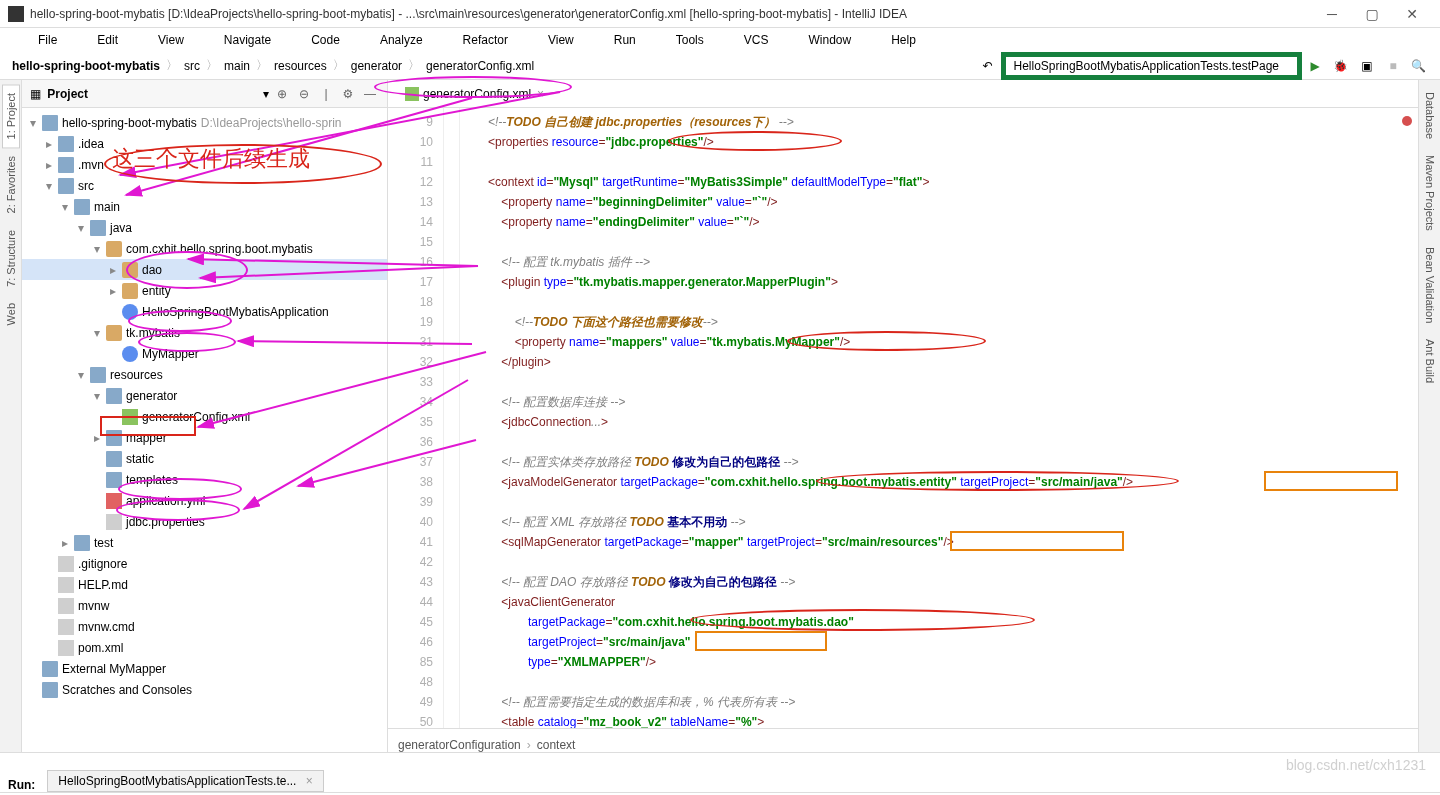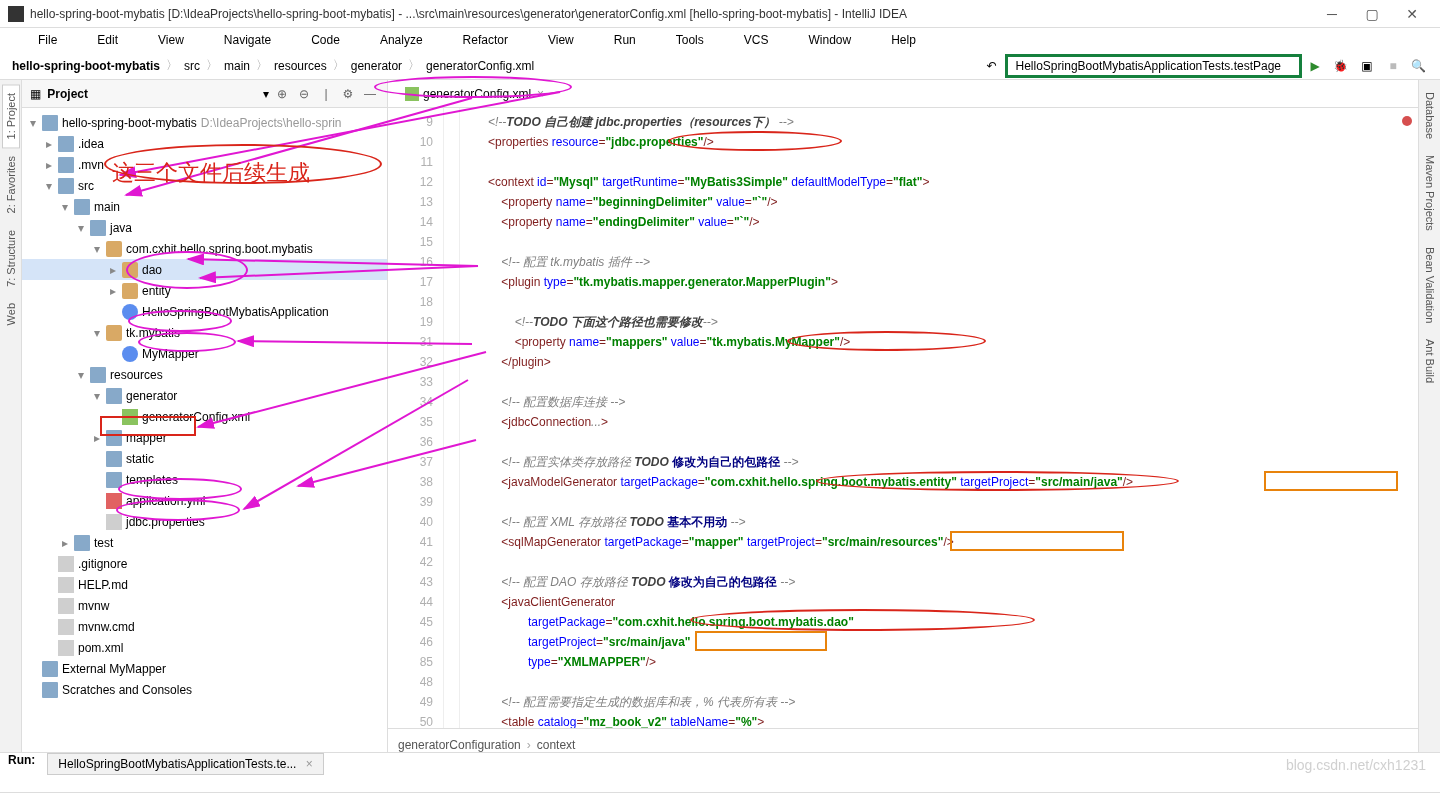--- a/index.html
+++ b/index.html
@@ -7,21 +7,21 @@
 .title-bar { height: 28px; background: #fff; display: flex; align-items: center; padding: 0 8px; border-bottom: 1px solid #ddd; }
 .title-bar .icon { width: 16px; height: 16px; background: #333; margin-right: 6px; }
 .title-bar .title { flex: 1; color: #333; font-size: 12px; }
 .title-bar .win-btn { width: 40px; text-align: center; color: #555; font-size: 14px; cursor: pointer; }
 .menu-bar { height: 24px; display: flex; align-items: center; padding: 0 8px; gap: 4px; }
 .menu-bar span { padding: 2px 6px; cursor: pointer; margin-left: 24px; }
 .breadcrumb-bar { height: 28px; display: flex; align-items: center; padding: 0 8px; border-bottom: 1px solid #ddd; }
 .breadcrumb-bar .crumb { display: flex; align-items: center; padding: 0 4px; }
 .breadcrumb-bar .sep { color: #999; margin: 0 2px; }
 .breadcrumb-bar .spacer { flex: 1; }
-.breadcrumb-bar .dropdown { background: #fff; border: 3px solid #15803d; padding: 2px 18px 2px 8px; position: relative; }
+.breadcrumb-bar .dropdown { background: #fff; border: 5px solid #15803d; padding: 2px 18px 2px 8px; position: relative; }
 .breadcrumb-bar .tool-icon { width: 20px; height: 20px; margin: 0 3px; display: inline-flex; align-items: center; justify-content: center; cursor: pointer; }
 .main-area { display: flex; height: 672px; }
 .left-sidebar { width: 22px; background: #f2f2f2; border-right: 1px solid #ddd; display: flex; flex-direction: column; align-items: center; padding-top: 4px; }
 .left-sidebar .tab { writing-mode: vertical-rl; transform: rotate(180deg); padding: 8px 2px; font-size: 11px; cursor: pointer; color: #555; }
 .left-sidebar .tab.active { background: #fff; border: 1px solid #ccc; }
 .project-panel { width: 366px; border-right: 1px solid #ddd; display: flex; flex-direction: column; }
 .project-header { height: 28px; display: flex; align-items: center; padding: 0 8px; border-bottom: 1px solid #ddd; background: #f7f7f7; }
 .project-header .title { font-weight: bold; flex: 1; }
 .project-header .icon { width: 18px; height: 18px; margin-left: 4px; display: inline-flex; align-items: center; justify-content: center; cursor: pointer; color: #666; }
 .tree { flex: 1; overflow: auto; padding: 4px 0; font-size: 12px; }
@@ -42,26 +42,26 @@
 .editor-tab { display: flex; align-items: center; padding: 3px 8px; border: 1px solid transparent; cursor: pointer; position: relative; }
 .editor-tab .close { margin-left: 6px; color: #999; }
 .editor-body { flex: 1; display: flex; font-family: "Consolas", monospace; font-size: 13px; overflow: hidden; position: relative; }
 .gutter { width: 56px; background: #fff; color: #b0b0b0; text-align: right; padding: 4px 10px 0 0; line-height: 20px; border-right: 1px solid #eee; }
 .gutter-fold { width: 16px; background: #fff; border-right: 1px solid #eee; }
 .code { flex: 1; padding: 4px 8px 0 8px; line-height: 20px; white-space: pre; overflow: auto; }
 .code .tag { color: #7f1d1d; }
 .code .attr { color: #0000ff; }
 .code .str { color: #008000; font-weight: bold; }
 .code .cmt { color: #808080; font-style: italic; }
-.code .todo { color: #404040; font-weight: bold; font-style: italic; }
+.code .todo { color: #a16207; font-weight: bold; font-style: italic; }
 .code .cn { color: #000080; font-weight: bold; }
 .breadcrumb-editor { height: 24px; border-top: 1px solid #ddd; display: flex; align-items: flex-end; padding: 0 10px; color: #555; }
 .right-sidebar { width: 22px; background: #f2f2f2; border-left: 1px solid #ddd; display: flex; flex-direction: column; align-items: center; padding-top: 4px; }
 .right-sidebar .tab { writing-mode: vertical-rl; padding: 8px 2px; font-size: 11px; cursor: pointer; color: #555; }
-.run-panel { height: 40px; border-top: 1px solid #ddd; display: flex; align-items: flex-start; padding: 0 8px; }
+.run-panel { height: 40px; border-top: 1px solid #ddd; display: flex; align-items: flex-end; padding: 0 8px; }
 .run-panel .label { font-weight: bold; margin-right: 12px; }
 .run-panel .tab { padding: 3px 10px; background: #f2f2f2; border: 1px solid #ccc; }
 .run-panel .close { margin-left: 6px; color: #999; }
 .status-bar { height: 28px; border-top: 1px solid #ddd; display: flex; align-items: center; padding: 0 8px; background: #fff; color: #555; }
 .error-ind { position: absolute; top: 8px; right: 6px; width: 10px; height: 10px; background: #d64f4f; border-radius: 50%; }
 
 .annot-ellipse { position: absolute; border: 2px solid; border-radius: 50%; pointer-events: none; }
 .annot-rect { position: absolute; border: 2px solid; pointer-events: none; }
 .red { border-color: #d9251a !important; }
 .magenta { border-color: #e017d2 !important; }
@@ -419,14 +419,14 @@
 <div class="annot-ellipse magenta" style="left:138px;top:332px;width:98px;height:20px"></div>
 <div class="annot-ellipse magenta" style="left:118px;top:478px;width:124px;height:22px"></div>
 <div class="annot-ellipse magenta" style="left:116px;top:499px;width:124px;height:22px"></div>
 <div class="annot-ellipse red" style="left:104px;top:144px;width:278px;height:40px"></div>
 
 <div class="annot-rect red" style="left:100px;top:416px;width:96px;height:20px"></div>
 <div class="annot-rect orange" style="left:1264px;top:471px;width:134px;height:20px"></div>
 <div class="annot-rect orange" style="left:950px;top:531px;width:174px;height:20px"></div>
 <div class="annot-rect orange" style="left:695px;top:631px;width:132px;height:20px"></div>
 
-<div class="annot-text" style="left:112px;top:158px">这三个文件后续生成</div>
+<div class="annot-text" style="left:112px;top:144px">这三个文件后续生成</div>
 <div class="watermark">blog.csdn.net/cxh1231</div>
 
 </body></html>

